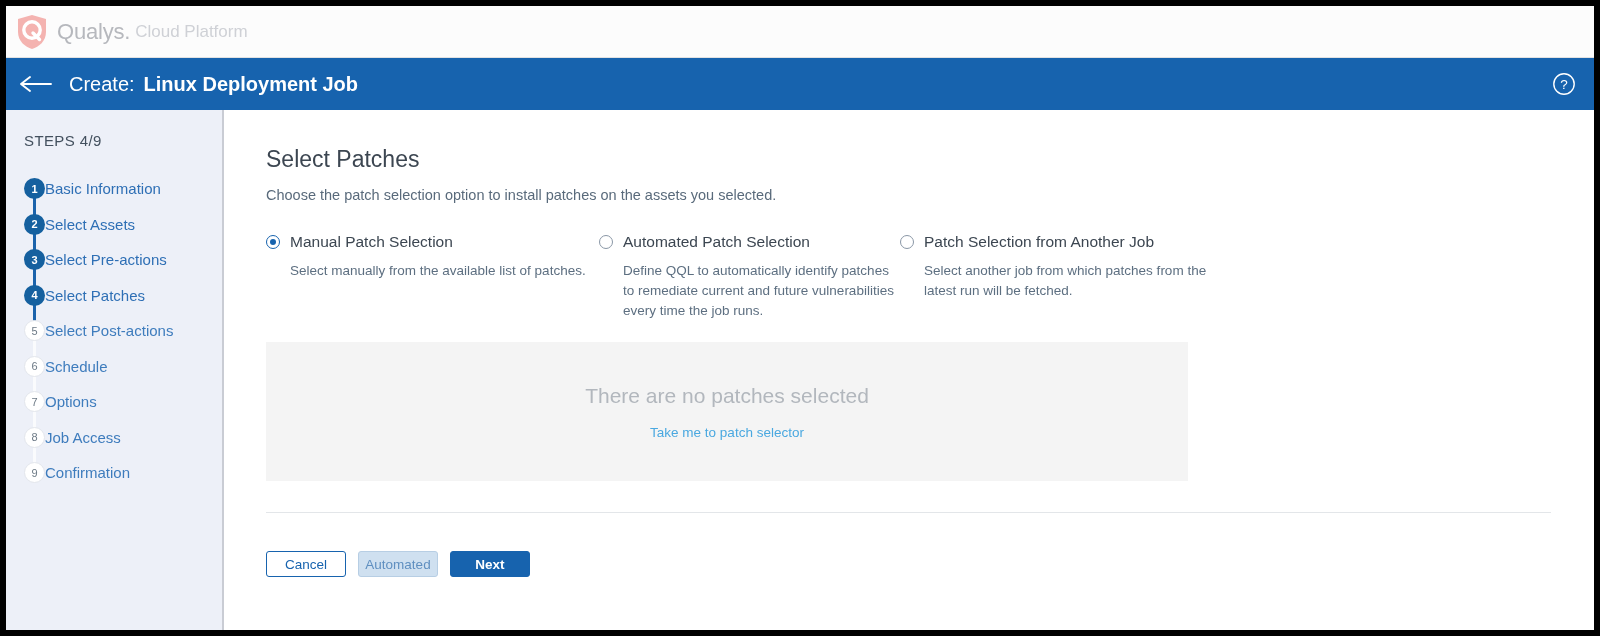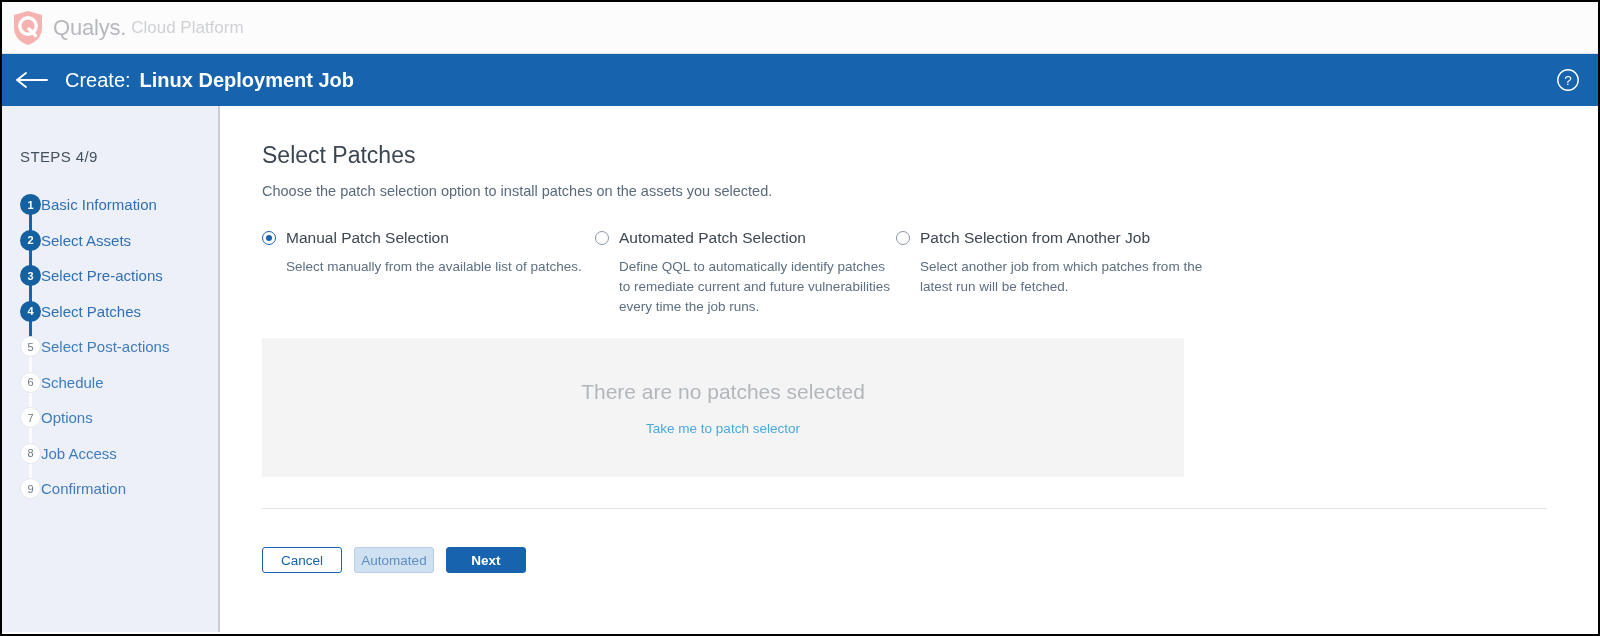--- a/index.html
+++ b/index.html
@@ -9,21 +9,21 @@
     height: 636px;
     background: #ffffff;
     font-family: "Liberation Sans", sans-serif;
     overflow: hidden;
   }
 
   #app {
     position: relative;
     width: 1600px;
     height: 636px;
-    border: 2px solid #000000;
+    border: 6px solid #000000;
     background: #ffffff;
     overflow: hidden;
   }
 
   
   .brandbar {
     height: 52px;
     background: #fcfcfc;
     display: flex;
     align-items: center;
@@ -98,21 +98,20 @@
     border-right: 2px solid #c9ccd4;
     padding: 22px 0 0 0;
     position: relative;
   }
   .steps-label {
     font-size: 15px;
     color: #43505e;
     letter-spacing: 0.4px;
     padding-left: 18px;
     margin-bottom: 22px;
-    margin-top: 20px;
   }
   .step-list {
     position: relative;
     padding-left: 18px;
   }
   .step {
     position: relative;
     display: flex;
     align-items: center;
     height: 35.5px;

